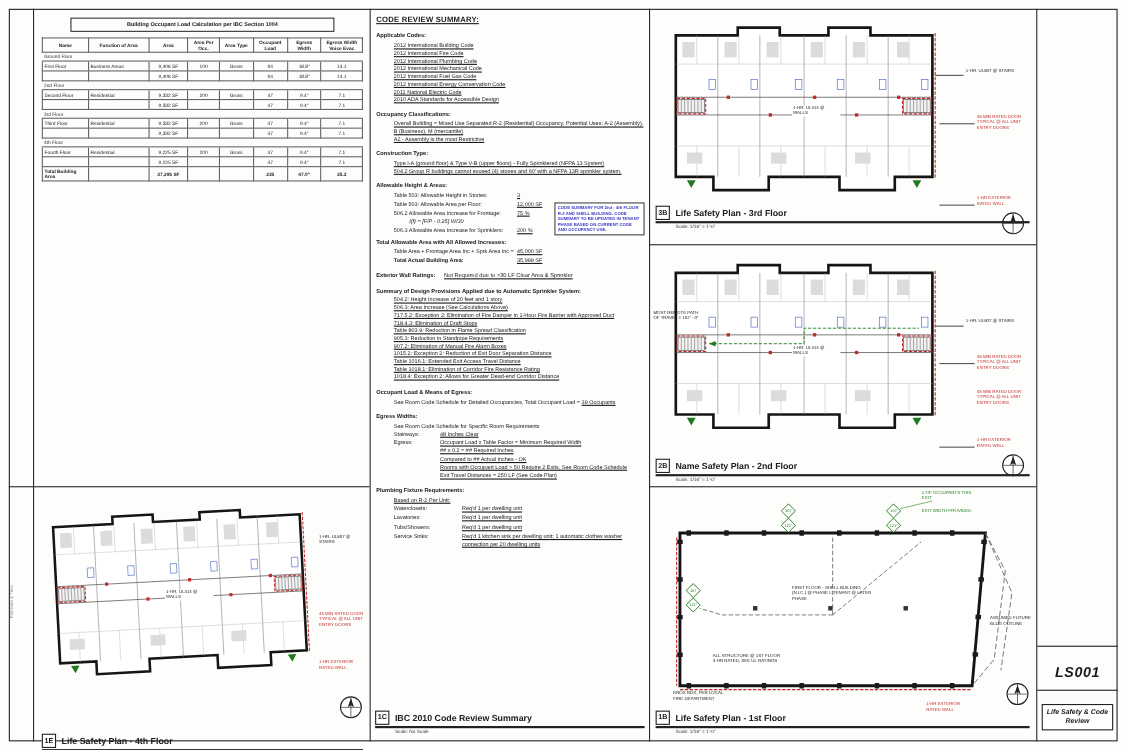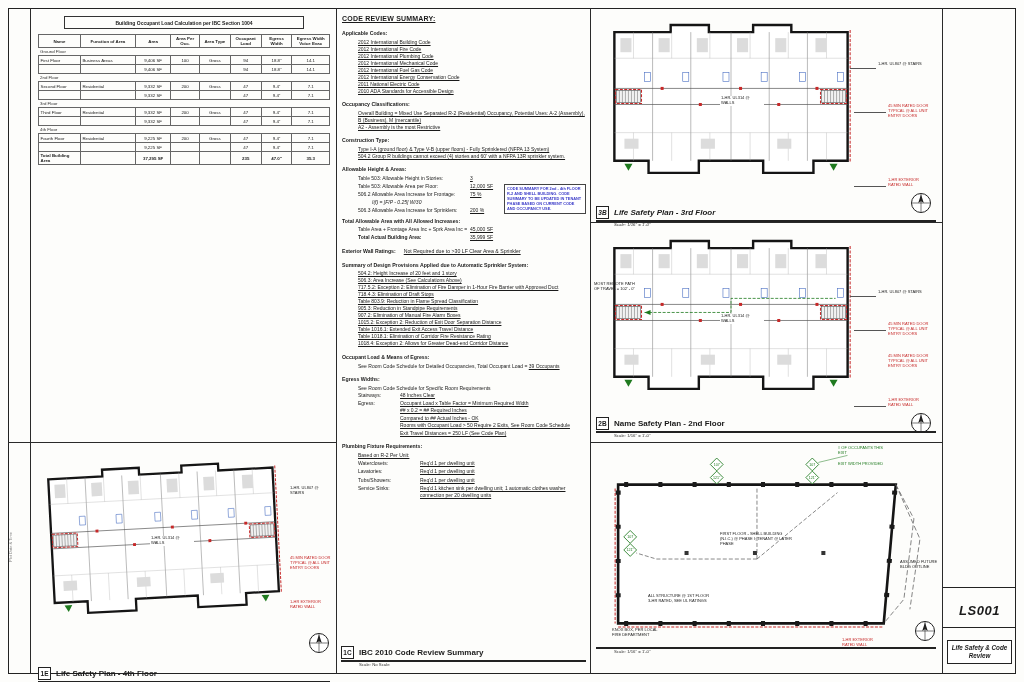--- a/index.html
+++ b/index.html
@@ -624,21 +624,21 @@
   <div class="callout" style="left:128px; top:88px; width:72px;">FIRST FLOOR - SHELL BUILDING (N.I.C.) @ PHASE I; TENANT @ LATER PHASE</div>
   <div class="callout" style="left:56px; top:150px; width:62px;">ALL STRUCTURE @ 1st FLOOR 3-HR RATED, SEE UL RATINGS</div>
   <div class="callout" style="left:20px; top:184px; width:54px;">KNOX BOX, PER LOCAL FIRE DEPARTMENT</div>
   <div class="callout red" style="left:250px; top:194px; width:44px;">1-HR EXTERIOR RATED WALL</div>
   <div class="callout" style="left:308px; top:116px; width:38px;">ASSUMED FUTURE BLDG OUTLINE</div>
   <svg class="north" style="left:322px; top:176px;" viewBox="0 0 22 22">
       <use href="#northsym"></use>
     </svg>
 </div>
 
-<div class="viewtitle" style="left:596px; top:206px; width:340px;font-style:italic;">
+<div class="viewtitle" style="left:596px; top:187px; width:340px;">
   <div class="vt-row">
     <span class="vt-id">3B</span>
     <span class="vt-name">Life Safety Plan - 3rd Floor</span>
   </div>
   <div class="vt-line"></div>
   <div class="vt-scale">Scale:  1/16" = 1'-0"</div>
 </div>
 
 <div class="viewtitle" style="left:596px; top:417px; width:340px;">
   <div class="vt-row">
@@ -661,20 +661,24 @@
 <div class="viewtitle" style="left:341px; top:646px; width:245px;">
   <div class="vt-row">
     <span class="vt-id">1C</span>
     <span class="vt-name">IBC 2010 Code Review Summary</span>
   </div>
   <div class="vt-line"></div>
   <div class="vt-scale">Scale:  No Scale</div>
 </div>
 
 <div class="viewtitle" style="left:596px; top:646px; width:340px;">
+  <div class="vt-row">
+    <span class="vt-id">1B</span>
+    <span class="vt-name">Life Safety Plan - 1st Floor</span>
+  </div>
   <div class="vt-line"></div>
   <div class="vt-scale">Scale:  1/16" = 1'-0"</div>
 </div>
 
 <div class="titleblock">
   <div class="tb-l1"></div>
   <div class="tb-sheetnum">LS001</div>
   <div class="tb-l2"></div>
   <div class="tb-sheettitle">Life Safety &amp; Code Review</div>
 </div>

